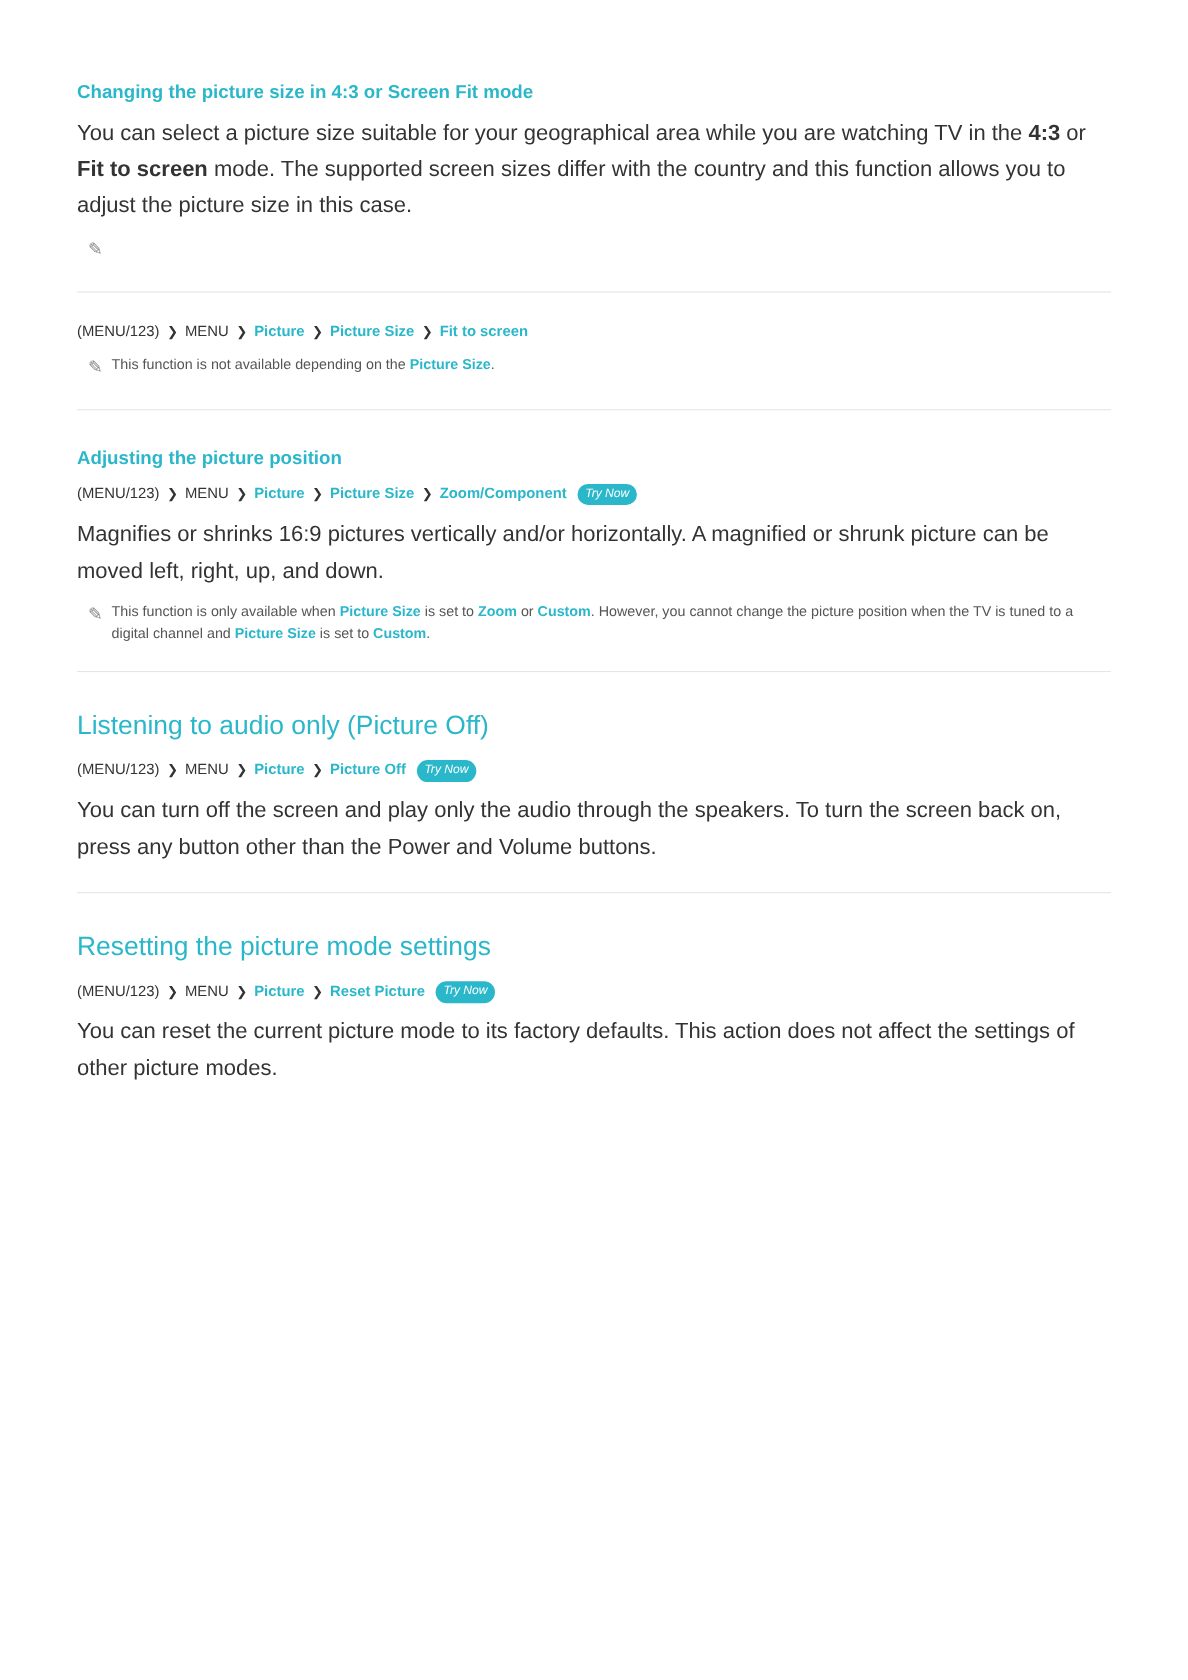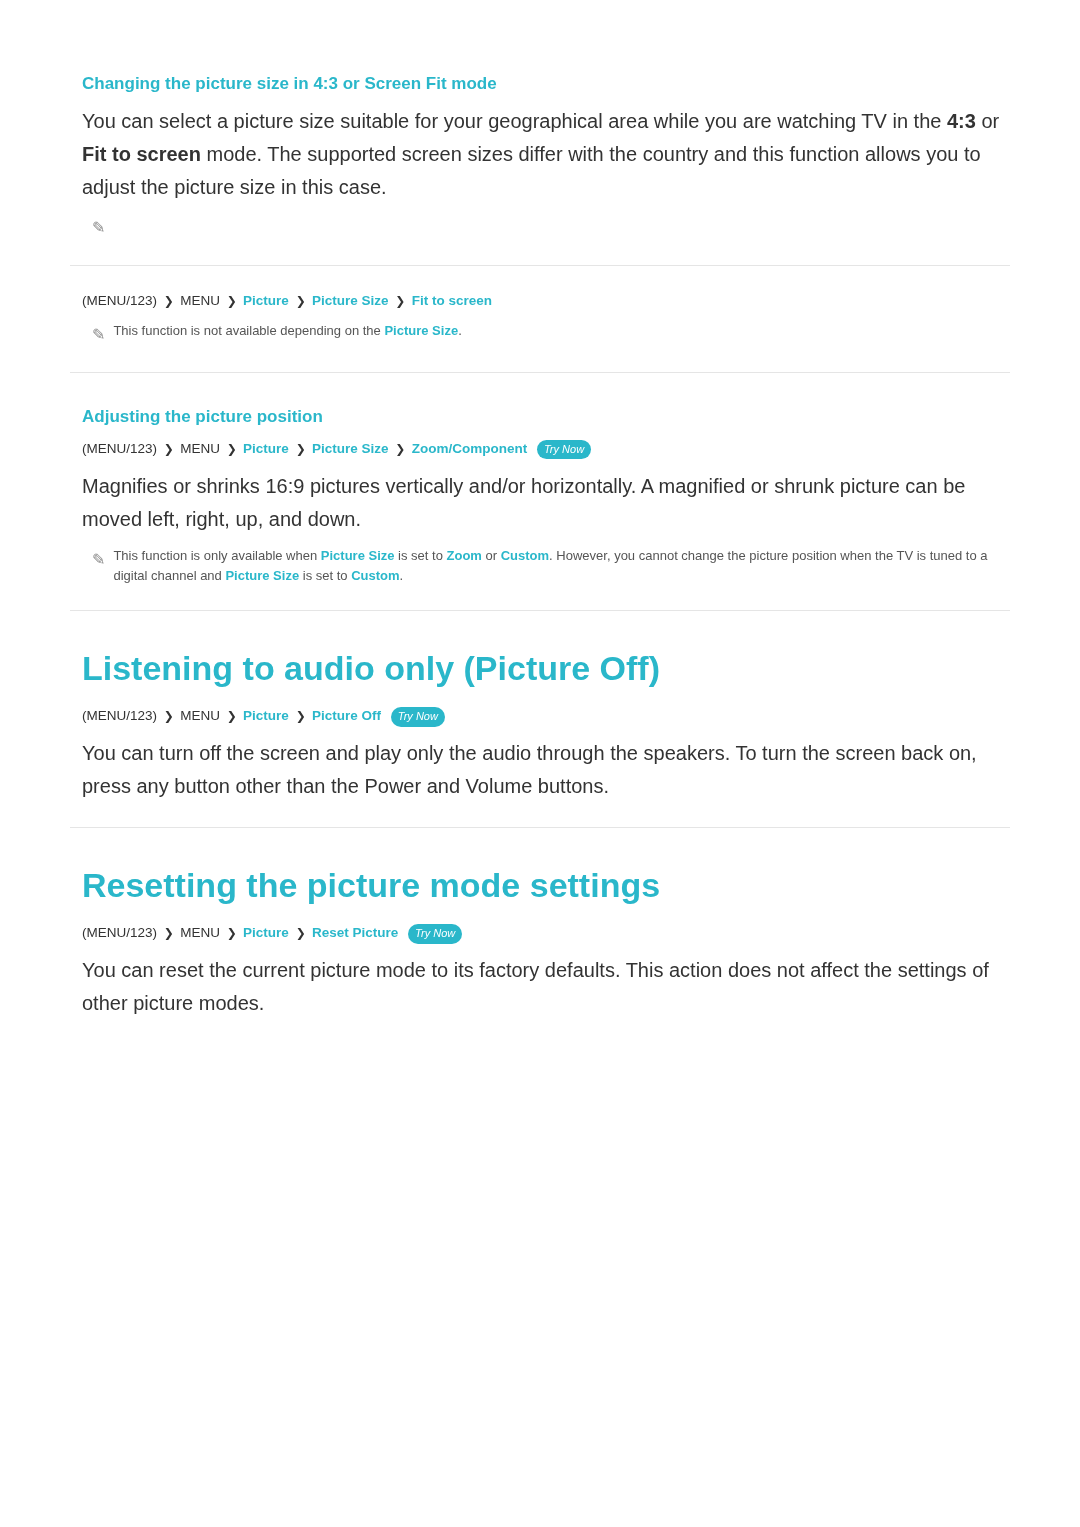--- a/index.html
+++ b/index.html
@@ -5,23 +5,23 @@
     * { box-sizing: border-box; margin: 0; padding: 0; }
     body {
       background: #ffffff;
       font-family: 'Arial', sans-serif;
       font-size: 15px;
       color: #333333;
       padding: 40px 70px;
       line-height: 1.6;
     }
     .section-title-large {
-      font-size: 34px;
+      font-size: 24px;
       color: #2ab7ca;
-      font-weight: 700;
+      font-weight: 400;
       margin-bottom: 10px;
       margin-top: 30px;
     }
     .section-title-small {
       font-size: 17px;
       color: #2ab7ca;
       font-weight: 600;
       margin-bottom: 8px;
       margin-top: 30px;
     }
@@ -78,21 +78,20 @@
       vertical-align: middle;
       font-style: italic;
     }
     .divider {
       border: none;
       border-top: 1px solid #e5e5e5;
       margin: 24px 0;
     }
     .section-group {
       margin-bottom: 10px;
-      margin-left: 12px;
     }
   </style>
 </head>
 <body>
 
 <div>
 
   <div class="section-group">
     <h2 class="section-title-small">Changing the picture size in 4:3 or Screen Fit mode</h2>
     <p class="body-text">

